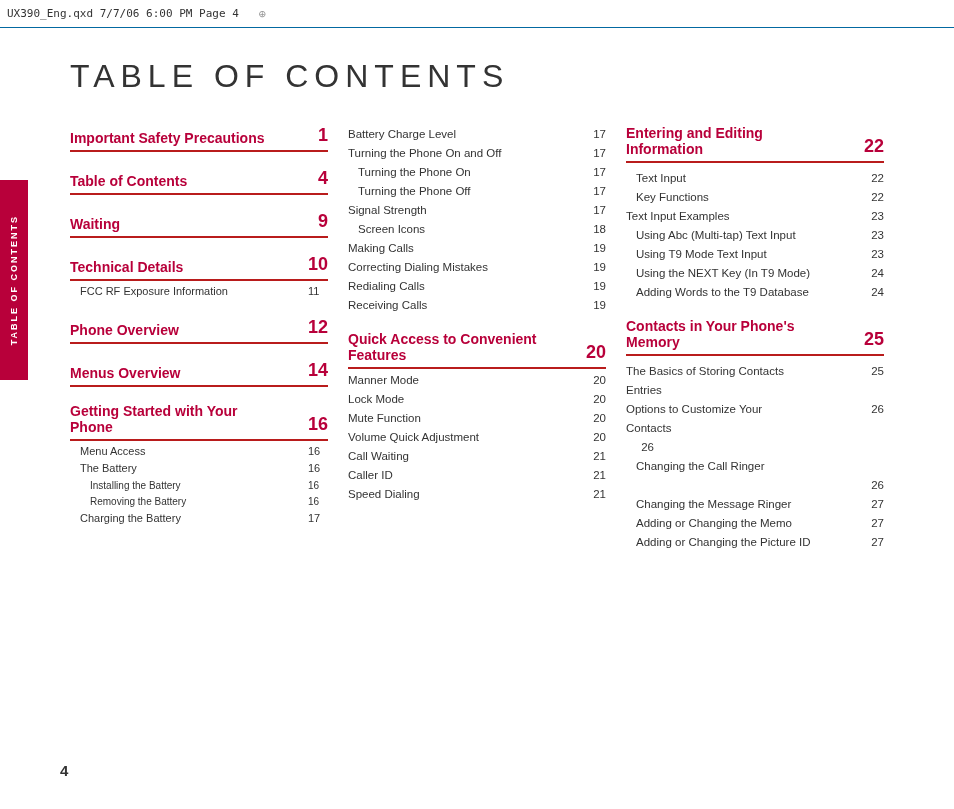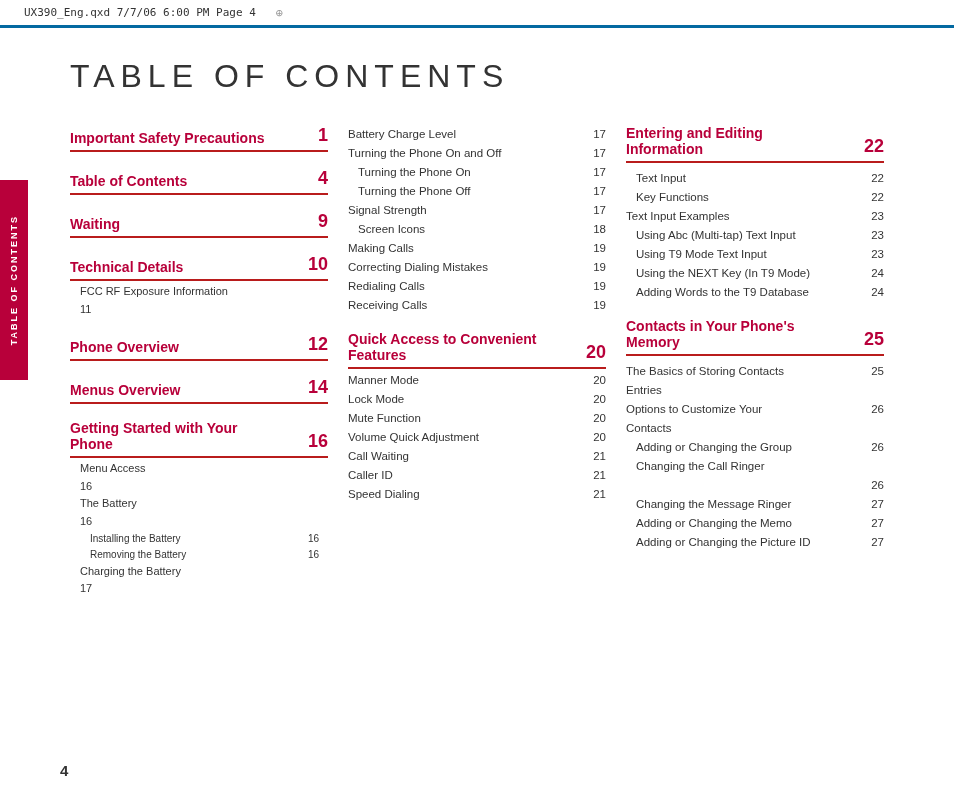--- a/index.html
+++ b/index.html
@@ -11,24 +11,24 @@
       overflow: hidden;
       position: relative;
     }
 
     
     .header-bar {
       position: absolute;
       top: 0; left: 0; right: 0;
       height: 28px;
       background: #fff;
-      border-bottom: 3px solid #0369a1;
+      border-bottom: 1px solid #0369a1;
       display: flex;
       align-items: center;
-      padding: 0 24px;
+      padding: 0 7px;
       font-size: 11px;
       color: #333;
       font-family: monospace;
     }
 
     
     .sidebar-tab {
       position: absolute;
       left: 0;
       top: 180px;
@@ -118,21 +118,21 @@
       font-size: 11.5px;
       color: #333;
       line-height: 1.6;
       padding: 0 0;
     }
 
     .toc-row .label { flex: 1; }
     .toc-row .page-num { min-width: 20px; text-align: left; }
 
     
-    .toc-row.indent1 { padding-left: 10px; font-size: 11px; flex-direction: column; }
+    .toc-row.indent1 { padding-left: 10px; font-size: 11px; }
     .toc-row.indent2 { padding-left: 20px; font-size: 10px; }
 
     
     .section-spacer {
       height: 12px;
     }
 
     .toc-section {
       margin-bottom: 4px;
     }
@@ -387,21 +387,20 @@
         <div class="section-spacer" style="height:4px;"></div>
         <div class="toc-row-plain">
           <span class="label">The Basics of Storing Contacts<br>Entries</span>
           <span class="page-num">25</span>
         </div>
         <div class="toc-row-plain">
           <span class="label">Options to Customize Your<br>Contacts</span>
           <span class="page-num">26</span>
         </div>
         <div class="toc-row-plain indent1" style="padding-left:10px;">
-          <span class="label">Adding or Changing the Group</span>
           <span class="page-num">26</span>
         </div>
         <div class="toc-row-plain indent1" style="padding-left:10px;flex-direction:column;">
           <span class="label">Changing the Call Ringer</span>
           <span class="page-num">26</span>
         </div>
         <div class="toc-row-plain indent1" style="padding-left:10px;">
           <span class="label">Changing the Message Ringer</span>
           <span class="page-num">27</span>
         </div>

